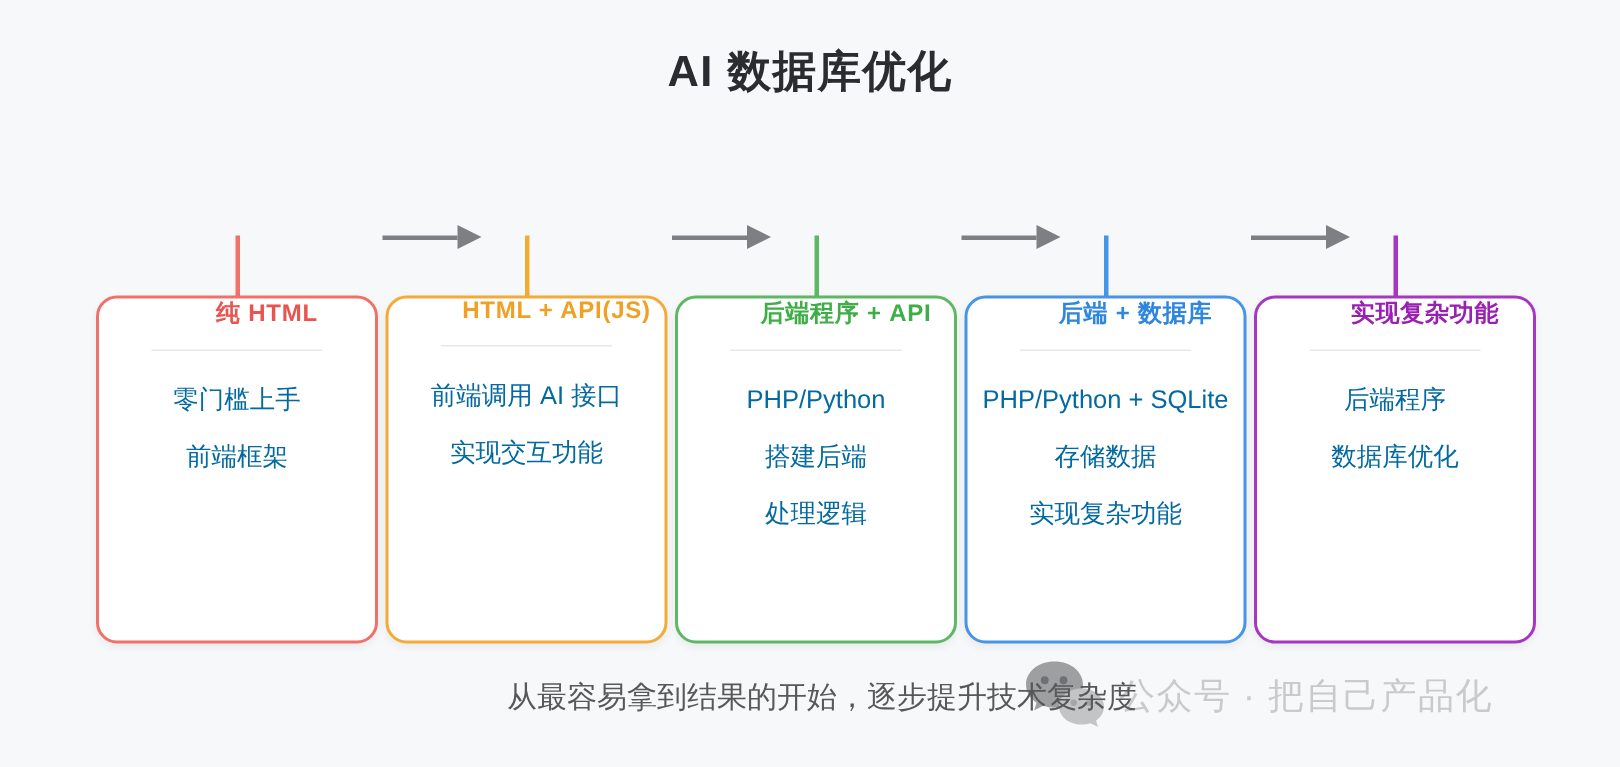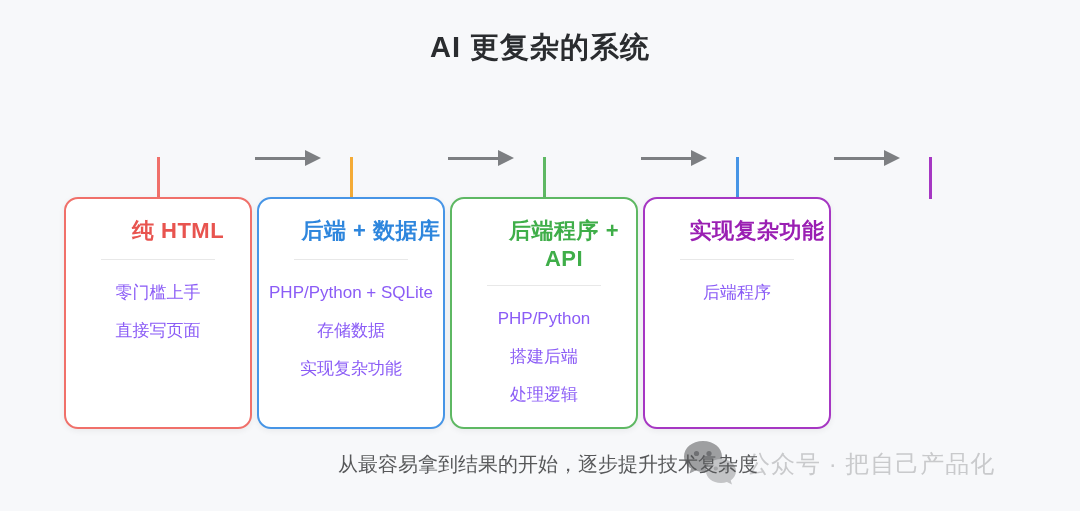--- a/index.html
+++ b/index.html
@@ -58,39 +58,38 @@
   }
   .card {
     width: 188px; height: 232px;
     background: #ffffff;
     border: 2px solid #ccc;
     border-radius: 14px;
     box-shadow: 0 2px 6px rgba(0,0,0,0.06);
     text-align: center;
   }
   .card-title {
-    margin-top: 17px;
-    font-size: 22px;
+    font-size: 16px;
     font-weight: bold;
     letter-spacing: 0.5px;
     padding-left: 40px;
   }
   .card-divider {
     width: 114px; height: 1px;
     margin: 13px auto 0;
     background: #e8e8e8;
   }
   .card-items {
     list-style: none;
     margin-top: 22px;
   }
   .card-items li {
     font-size: 17px;
     line-height: 21px;
-    color: #8b5cf6;
+    color: #0369a1;
     margin-bottom: 17px;
   }
 
   .caption {
     position: absolute;
     top: 451px; left: 0; width: 100%;
     text-align: center;
     font-size: 20px;
     color: #57585a;
     z-index: 3;
@@ -111,21 +110,21 @@
     letter-spacing: 1px;
     white-space: nowrap;
   }
   .wechat-icon { width: 56px; height: 54px; }
 </style>
 </head>
 <body style="background: rgb(247, 248, 250);">
 
 <div class="stage">
 
-  <h1 class="page-title">AI 更复杂的系统</h1>
+  <h1 class="page-title">AI 数据库优化</h1>
 
   <div class="stem stem-1" style="background: rgb(240, 112, 106);"></div>
   <div class="stem stem-2" style="background: rgb(244, 171, 54);"></div>
   <div class="stem stem-3" style="background: rgb(94, 184, 99);"></div>
   <div class="stem stem-4" style="background: rgb(71, 149, 230);"></div>
   <div class="stem stem-5" style="background: rgb(166, 55, 195);"></div>
 
   <div class="arrow arrow-1">
     <span class="arrow-line" style="background: rgb(125, 127, 130);"></span>
     <span class="arrow-head" style="border-left-color: rgb(125, 127, 130);"></span>
@@ -143,50 +142,59 @@
     <span class="arrow-head" style="border-left-color: rgb(125, 127, 130);"></span>
   </div>
 
   <div class="cards">
 
     <section class="card" style="border-color: rgb(240, 112, 106);">
       <h2 class="card-title" style="color: rgb(232, 84, 79);">纯 HTML</h2>
       <div class="card-divider"></div>
       <ul class="card-items">
         <li>零门槛上手</li>
-        <li>直接写页面</li>
-      </ul>
-    </section>
-
+        <li>前端框架</li>
+      </ul>
+    </section>
+
+    <section class="card" style="border-color: rgb(244, 171, 54);">
+      <h2 class="card-title" style="color: rgb(240, 161, 37);">HTML + API(JS)</h2>
+      <div class="card-divider"></div>
+      <ul class="card-items">
+        <li>前端调用 AI 接口</li>
+        <li>实现交互功能</li>
+      </ul>
+    </section>
+
+    <section class="card" style="border-color: rgb(94, 184, 99);">
+      <h2 class="card-title" style="color: rgb(63, 174, 73);">后端程序 + API</h2>
+      <div class="card-divider"></div>
+      <ul class="card-items">
+        <li>PHP/Python</li>
+        <li>搭建后端</li>
+        <li>处理逻辑</li>
+      </ul>
+    </section>
 
     <section class="card" style="border-color: rgb(71, 149, 230);">
       <h2 class="card-title" style="color: rgb(46, 134, 221);">后端 + 数据库</h2>
       <div class="card-divider"></div>
       <ul class="card-items">
         <li>PHP/Python + SQLite</li>
         <li>存储数据</li>
         <li>实现复杂功能</li>
       </ul>
     </section>
 
-    <section class="card" style="border-color: rgb(94, 184, 99);">
-      <h2 class="card-title" style="color: rgb(63, 174, 73);">后端程序 + API</h2>
-      <div class="card-divider"></div>
-      <ul class="card-items">
-        <li>PHP/Python</li>
-        <li>搭建后端</li>
-        <li>处理逻辑</li>
-      </ul>
-    </section>
-
     <section class="card" style="border-color: rgb(166, 55, 195);">
       <h2 class="card-title" style="color: rgb(154, 31, 179);">实现复杂功能</h2>
       <div class="card-divider"></div>
       <ul class="card-items">
         <li>后端程序</li>
+        <li>数据库优化</li>
       </ul>
     </section>
 
   </div>
 
   <p class="caption">从最容易拿到结果的开始，逐步提升技术复杂度</p>
 
   <div class="watermark">
     <svg class="wechat-icon" viewBox="0 0 56 54" xmlns="http://www.w3.org/2000/svg">
       <path d="M22 4 C11 4 3 11 3 19.5 C3 24.5 5.8 28.7 10 31.5 L8.5 36.5 L14.5 33.5 C16.8 34.3 19.3 34.8 22 34.8 C33 34.8 41 28 41 19.5 C41 11 33 4 22 4 Z" fill="#9e9fa1"></path>

